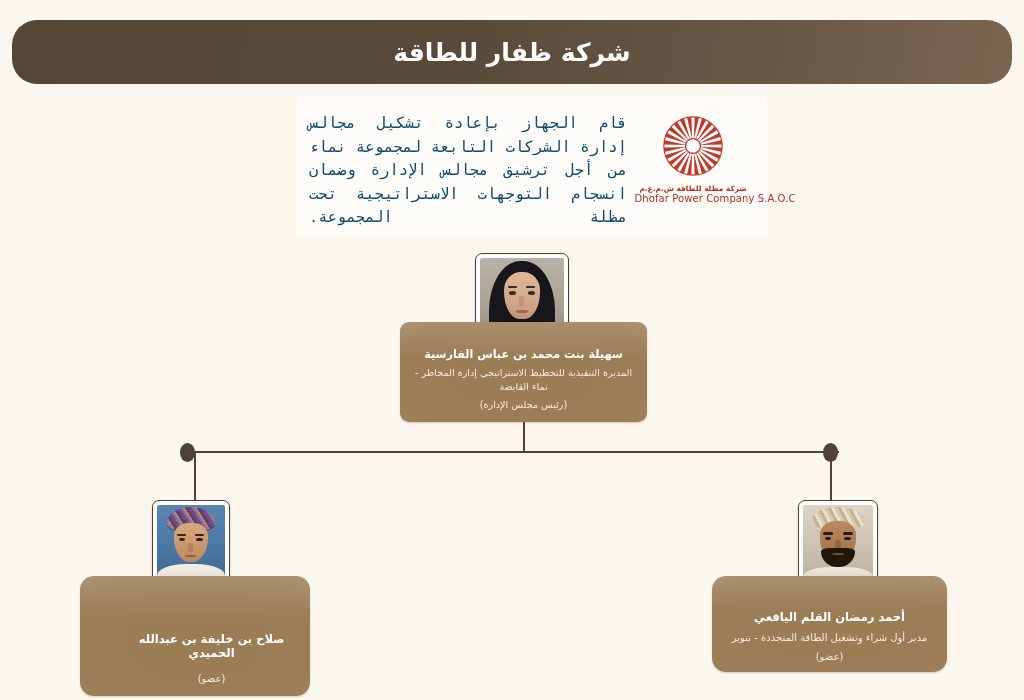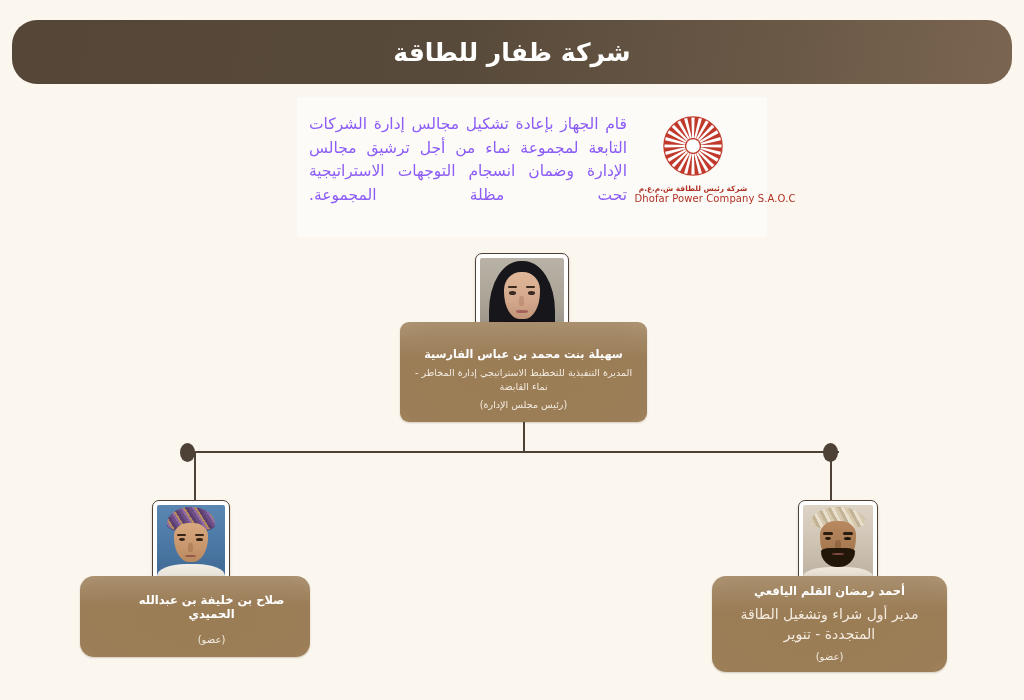--- a/index.html
+++ b/index.html
@@ -56,29 +56,30 @@
     background: #fdfbf7;
     display: flex;
     flex-direction: row-reverse;
     align-items: flex-start;
     box-sizing: border-box;
     padding: 8px 14px 8px 10px;
   }
 
   .intro-text {
     flex: 1 1 auto;
-    color: #8b5cf6;
+    color: #0c4a6e;
     font-size: 15.5px;
     line-height: 1.52;
     text-align: justify;
     text-align-last: justify;
     direction: rtl;
     padding-top: 8px;
     padding-right: 6px;
     padding-left: 2px;
+    font-family: Liberation Mono, monospace;
   }
 
   .logo-block {
     flex: 0 0 120px;
     width: 120px;
     display: flex;
     flex-direction: column;
     align-items: center;
     padding-top: 10px;
   }
@@ -134,21 +135,21 @@
       linear-gradient(180deg, rgba(255,255,255,0.14) 0%, rgba(255,255,255,0.0) 38%),
       radial-gradient(ellipse 120% 150% at 50% 52%, #9a7c55 0%, #9b7d57 45%, #b9a077 100%);
     box-shadow: 0 1px 2px rgba(90,70,45,0.25);
     display: flex;
     flex-direction: column;
     align-items: center;
     justify-content: flex-end;
   }
 
   .card-top    { left: 400px; top: 322px;  width: 247px; height: 100px; padding-bottom: 10px; border-radius: 9px; }
-  .card-left   { left: 80px;  top: 576px;  width: 230px; height: 81px;  padding-bottom: 10px; padding-left: 33px; }
+  .card-left   { left: 80px;  top: 576px;  width: 230px; height: 120px;  padding-bottom: 10px; padding-left: 33px; }
   .card-right  { left: 712px; top: 576px;  width: 235px; height: 96px;  padding-bottom: 8px; }
 
   .person-name {
     color: #ffffff;
     font-weight: bold;
     direction: rtl;
     text-align: center;
     line-height: 1.2;
     width: 92%;
   }
@@ -158,21 +159,21 @@
 
   .person-title {
     color: #f4ece0;
     direction: rtl;
     text-align: center;
     line-height: 1.42;
     width: 90%;
   }
   .card-top .person-title   { font-size: 9.6px; }
   .card-left .person-title  { font-size: 10px; }
-  .card-right .person-title { font-size: 14px; }
+  .card-right .person-title { font-size: 10px; }
 
   .person-role {
     color: #f4ece0;
     direction: rtl;
     text-align: center;
     line-height: 1.42;
     margin-top: 5px;
   }
   .card-top .person-role   { font-size: 9.6px; }
   .card-left .person-role  { font-size: 10px; }
@@ -404,21 +405,21 @@
                   <polygon points="-2.6,-46 2.6,-46 1.5,-13 -1.5,-13"></polygon>
                 </g>
               <g transform="rotate(345)">
                   <polygon points="-2.6,-46 2.6,-46 1.5,-13 -1.5,-13"></polygon>
                 </g>
             </g>
             <circle cx="50" cy="50" r="11"></circle>
           </g>
         </svg>
       </div>
-      <div class="logo-caption-ar">شركة رئيس للطاقة ش.م.ع.م</div>
+      <div class="logo-caption-ar">شركة مظلة للطاقة ش.م.ع.م</div>
       <div class="logo-caption-en">Dhofar Power Company S.A.O.C</div>
     </div>
 
   </div>
 
   <div class="conn conn-v-top"></div>
   <div class="conn conn-h-main"></div>
   <div class="conn conn-v-left"></div>
   <div class="conn conn-v-right"></div>
   <div class="conn-dot dot-left"></div>

